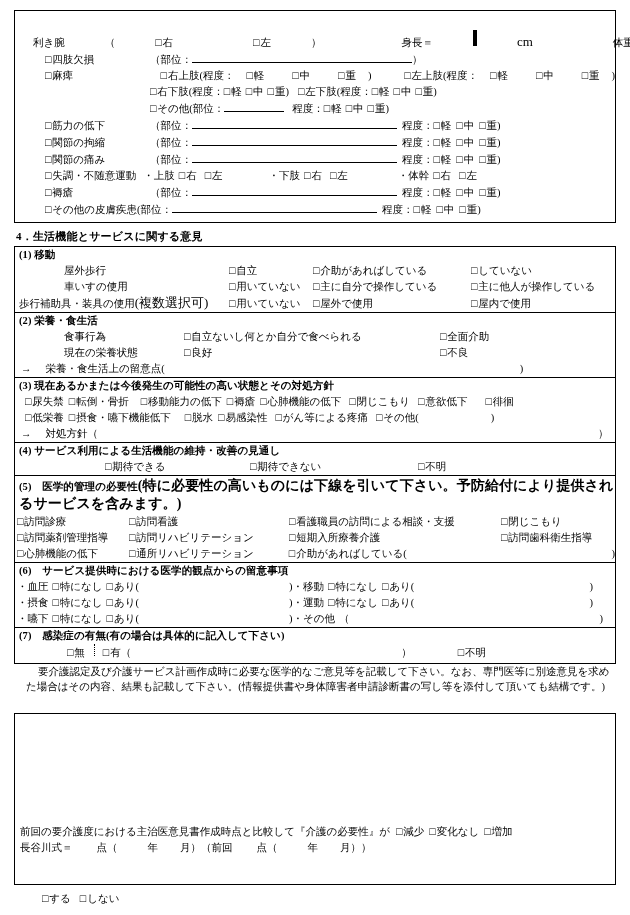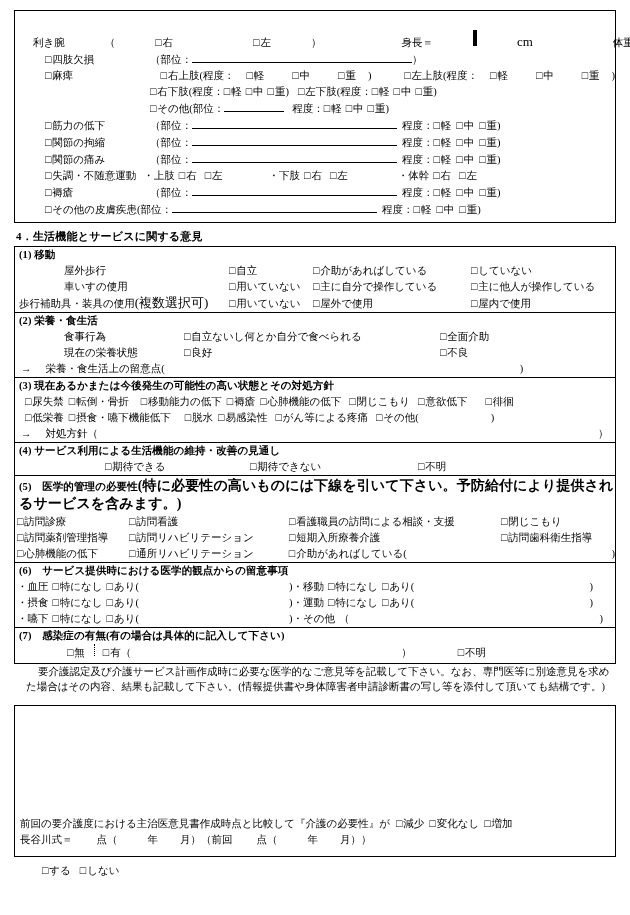--- a/index.html
+++ b/index.html
@@ -36,21 +36,21 @@
   #sec-body{margin-top:10px;padding:3px 0 4px 0;}
   #sec-body .row{padding-left:6px;}
 
   
   .grpbox{border-left:1.4px solid #000;border-right:1.4px solid #000;}
   .grpbox.first{border-top:1.4px solid #000;}
   .grpbox.last{border-bottom:1.4px solid #000;}
   .grpdiv{border-top:1px solid #000;}
 
   
-  #note-box{border:1.4px solid #000;height:152px;box-sizing:border-box;position:relative;margin-top:11px;}
+  #note-box{border:1.4px solid #000;height:172px;box-sizing:border-box;position:relative;margin-top:19px;}
   #note-free{height:110px;}
   #note-box .row{padding-left:5px;}
 
   .lastline{margin-top:6px;padding-left:4px;}
 
   .dotsep{display:inline-block;width:1px;height:12px;border-left:1px dotted #000;margin:0 7px 0 9px;vertical-align:-2px;}
 </style>
 </head>
 <body>
 

